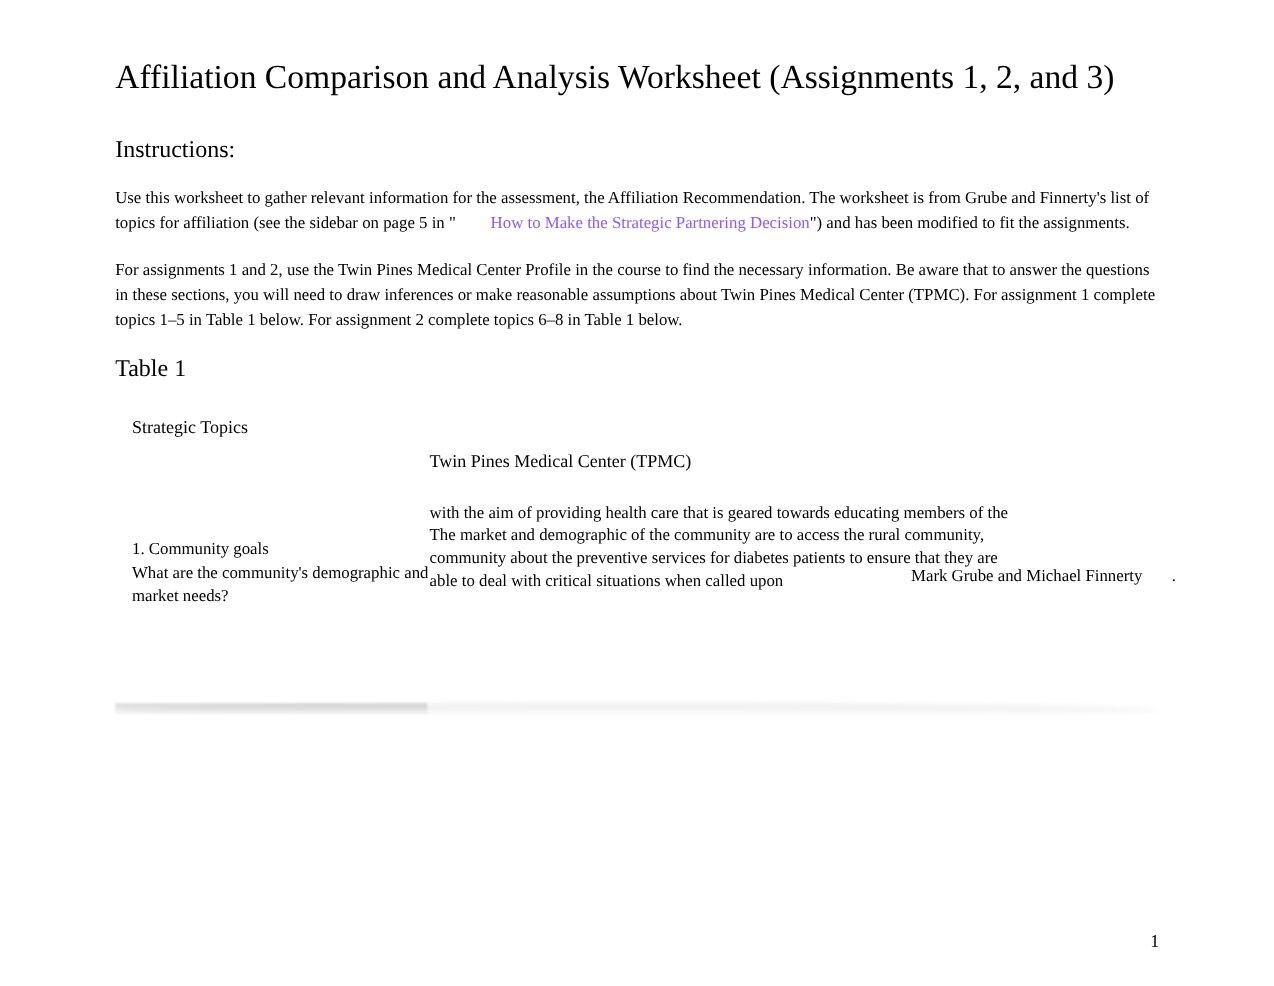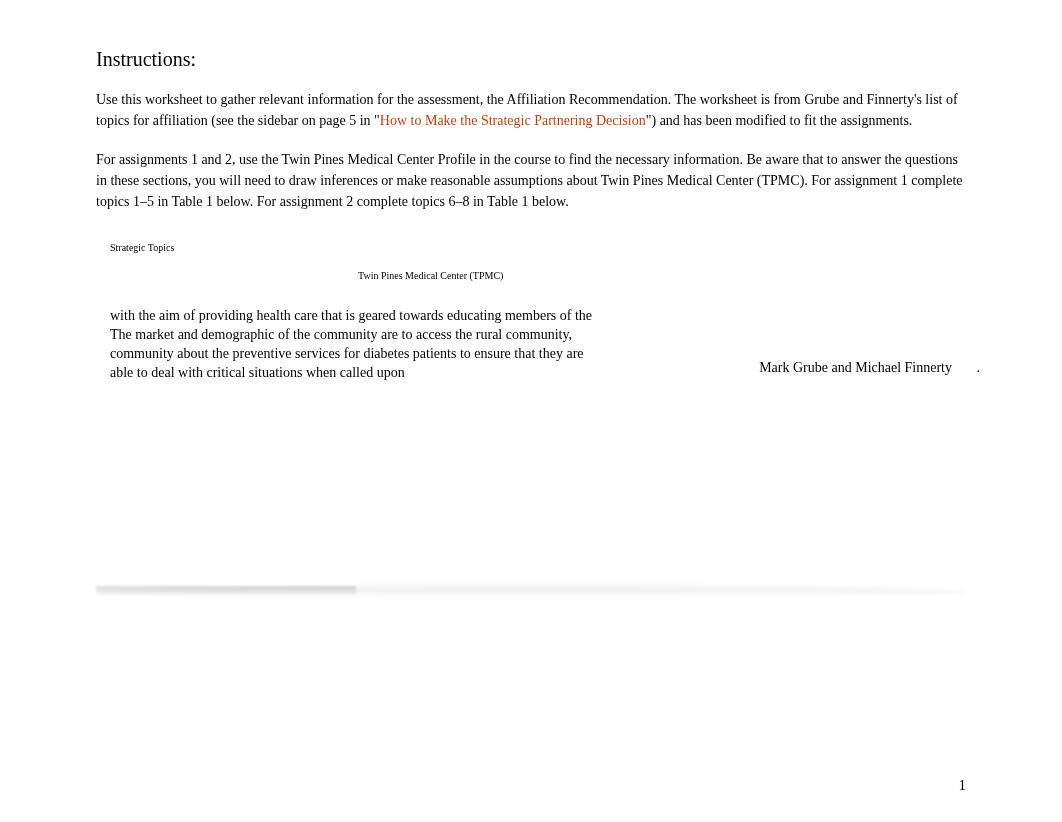--- a/index.html
+++ b/index.html
@@ -30,29 +30,30 @@
     .section-label {
       font-size: 20px;
       margin-bottom: 18px;
     }
     .paragraph {
       font-size: 14px;
       line-height: 1.5;
       margin-bottom: 18px;
     }
     .link {
-      color: #c2410c;
+      color: #8b5cf6;
+      margin-left: 29px;
     }
     .table {
       width: 100%;
       margin-top: 8px;
     }
     .table-header {
       display: flex;
-      font-size: 10px;
+      font-size: 15px;
       padding: 12px 14px 12px 14px;
     }
     .col-left {
       width: 248px;
       flex-shrink: 0;
     }
     .col-right {
       flex: 1;
       margin-top: 28px;
     }
@@ -117,38 +118,44 @@
       position: absolute;
       bottom: 28px;
       right: 96px;
       font-size: 15px;
     }
   </style>
 </head>
 <body>
 
 <div class="page">
+  <h1 class="title">Affiliation Comparison and Analysis Worksheet (Assignments 1, 2, and 3)</h1>
 
   <p class="section-label">Instructions:</p>
 
   <p class="paragraph">
     <span>Use this worksheet to gather relevant information for the assessment, the Affiliation Recommendation. The worksheet is from Grube and Finnerty's list of topics for affiliation (see the sidebar on page 5 in "</span><span class="link">How to Make the Strategic Partnering Decision</span><span>") and has been modified to fit the assignments.</span>
   </p>
 
 
   <p class="paragraph">For assignments 1 and 2, use the Twin Pines Medical Center Profile in the course to find the necessary information. Be aware that to answer the questions in these sections, you will need to draw inferences or make reasonable assumptions about Twin Pines Medical Center (TPMC). For assignment 1 complete topics 1–5 in Table 1 below. For assignment 2 complete topics 6–8 in Table 1 below.</p>
 
+  <p class="section-label">Table 1</p>
 
   <div class="table">
     <div class="table-header">
       <div class="col-left">Strategic Topics</div>
       <div class="col-right">Twin Pines Medical Center (TPMC)</div>
     </div>
 
     <div class="table-row">
+      <div class="cell-left">
+        <div class="topic-number">1. Community goals</div>
+        <div class="topic-question">What are the community's demographic and market needs?</div>
+      </div>
       <div class="cell-right">
         <div class="answer-text">
           <div>with the aim of providing health care that is geared towards educating members of the</div>
           <div>The market and demographic of the community are to access the rural community,</div>
           <div>community about the preventive services for diabetes patients to ensure that they are</div>
           <div>
             <span>able to deal with critical situations when called upon</span>
           </div>
         </div>
         <span class="citation">Mark Grube and Michael Finnerty</span>

